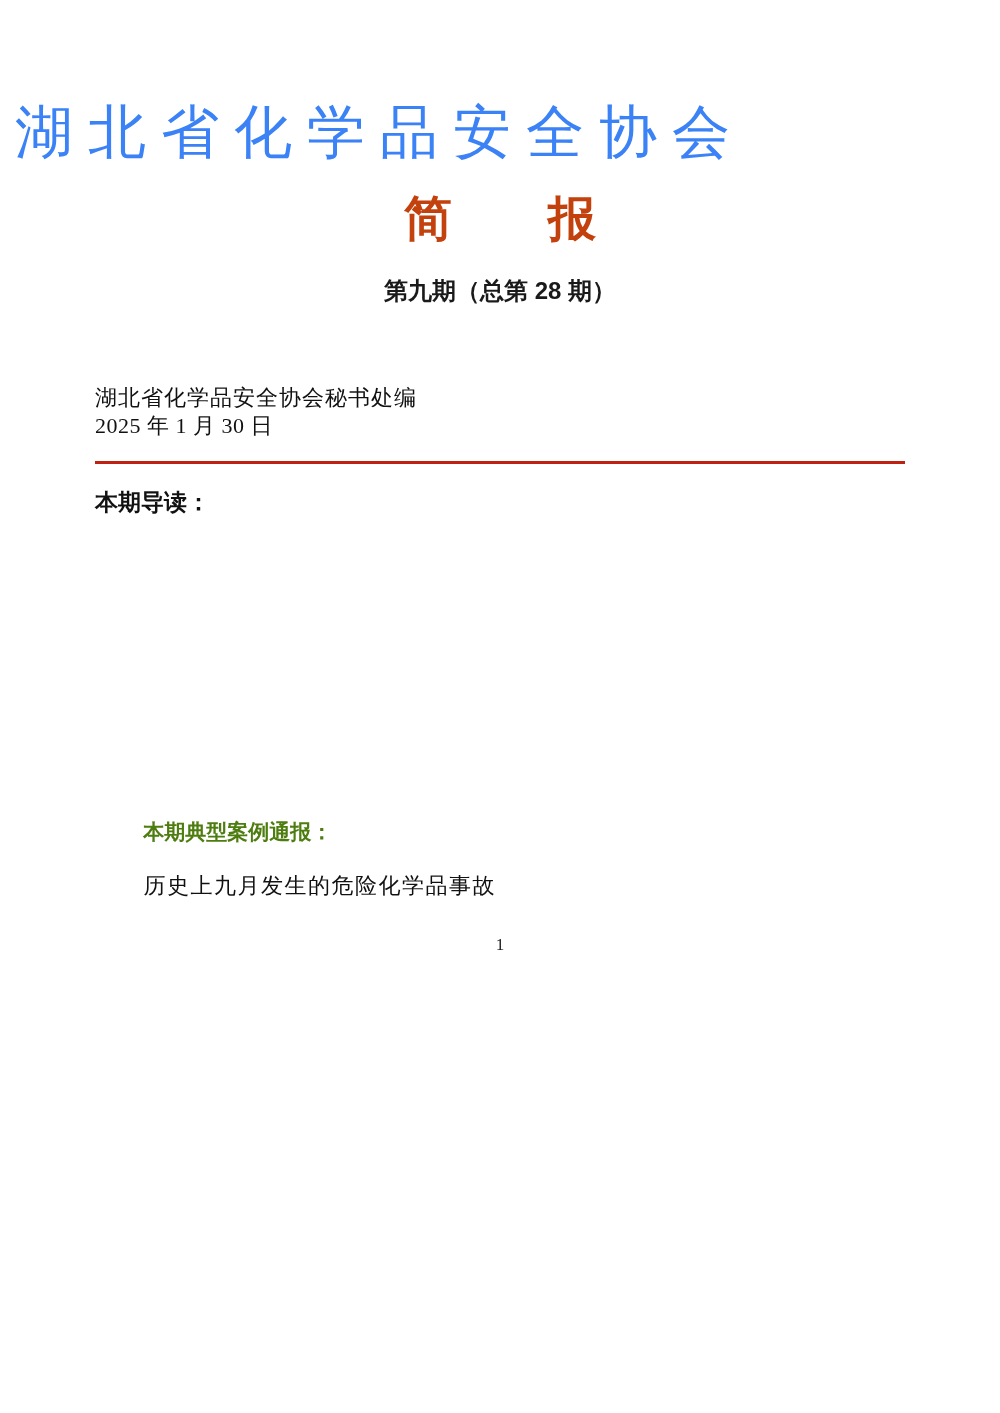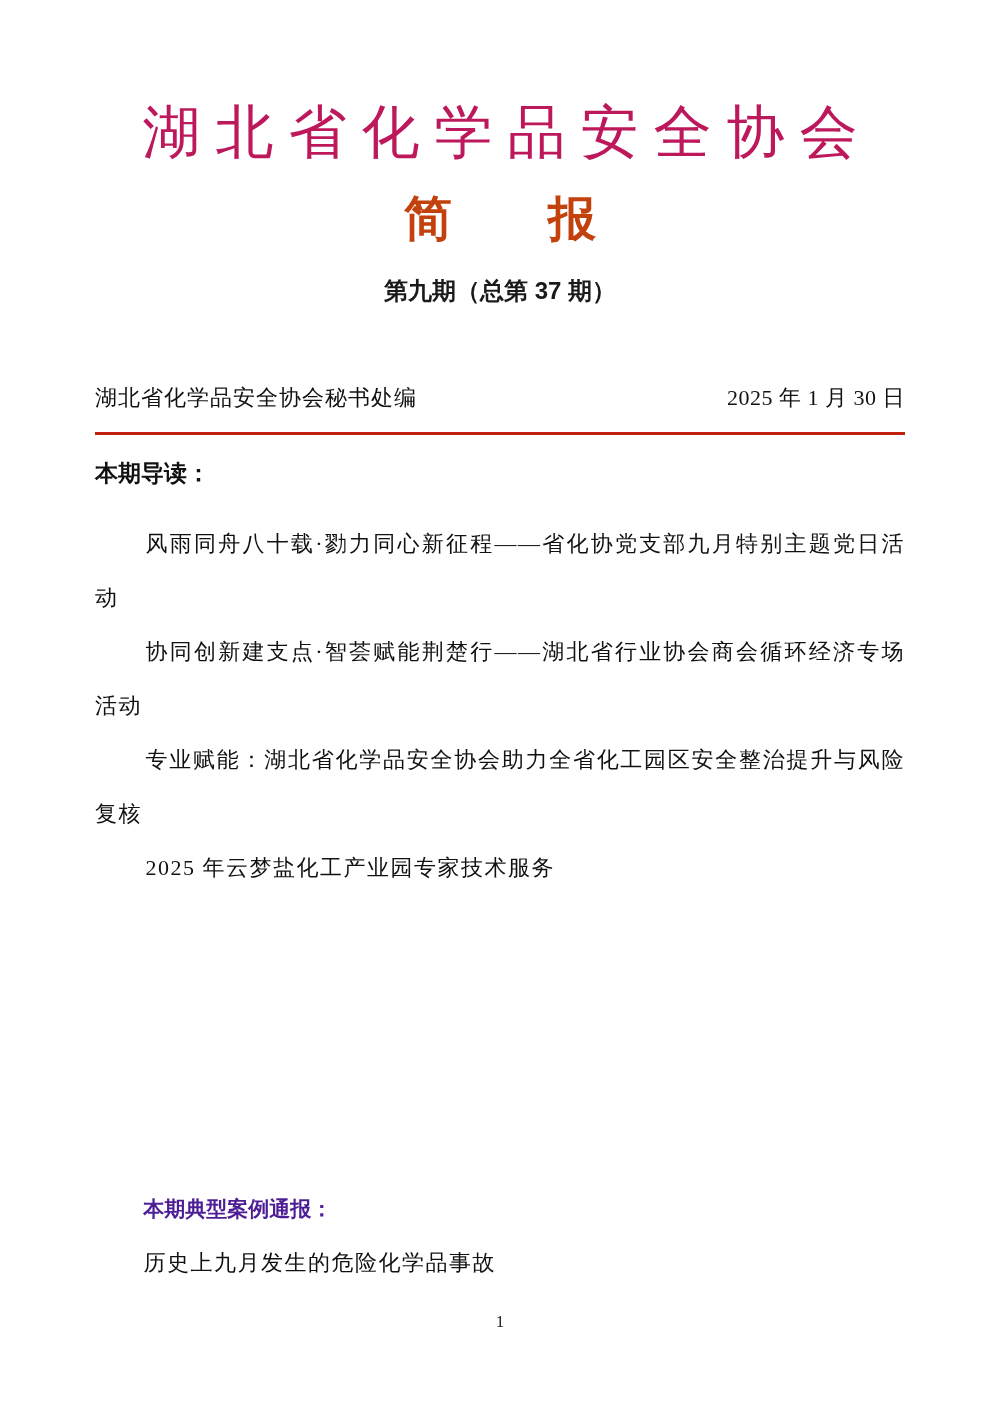--- a/index.html
+++ b/index.html
@@ -8,25 +8,25 @@
     width: 1000px;
     height: 1413px;
     margin: 0 auto;
     background: #ffffff;
     font-family: "Liberation Serif", serif;
     color: #111111;
     overflow: hidden;
   }
   .org-title {
     margin: 100px 0 0 0;
-    text-align: center;
+    text-align: left;
     font-size: 58px;
     line-height: 1.15;
     font-weight: 500;
-    color: #be185d;
+    color: #3b82f6;
     letter-spacing: 15px;
     text-indent: 15px;
     font-family: "Liberation Serif", serif;
     white-space: nowrap;
   }
   .bulletin-title {
     margin: 22px 0 0 0;
     text-align: center;
     font-size: 48px;
     line-height: 1.25;
@@ -43,20 +43,21 @@
     font-family: "Liberation Sans", sans-serif;
     color: #1a1a1a;
   }
   .meta-row {
     display: flex;
     justify-content: space-between;
     align-items: baseline;
     margin: 78px 95px 0 95px;
     font-size: 22px;
     line-height: 1.3;
+    flex-direction: column;
   }
   .meta-row .editor { letter-spacing: 1px; }
   .meta-row .date { letter-spacing: 0.5px; }
   .rule {
     border: none;
     height: 3px;
     background: #c02010;
     margin: 20px 95px 0 95px;
   }
   .guide-heading {
@@ -81,21 +82,21 @@
   .case-section {
     margin: 287px 95px 0 95px;
   }
   .case-heading {
     margin: 0;
     font-size: 21px;
     line-height: 54px;
     font-weight: 700;
     font-family: "Liberation Sans", sans-serif;
     text-indent: 2.3em;
-    color: #4c1d95;
+    color: #4d7c0f;
   }
   .case-item {
     margin: 0;
     font-size: 22px;
     line-height: 54px;
     letter-spacing: 1.5px;
     text-indent: 2.2em;
   }
   .page-number {
     margin: 22px 0 0 0;
@@ -107,37 +108,31 @@
 </style>
 </head>
 <body>
 
 <div class="page">
 
   <h1 class="org-title">湖北省化学品安全协会</h1>
 
   <h2 class="bulletin-title">简　　报</h2>
 
-  <div class="issue-line">第九期（总第 37 期）</div>
+  <div class="issue-line">第九期（总第 28 期）</div>
 
   <div class="meta-row">
     <span class="editor">湖北省化学品安全协会秘书处编</span>
     <span class="date">2025 年 1 月 30 日</span>
   </div>
 
   <hr class="rule">
 
   <div class="guide-heading">本期导读：</div>
 
-  <div class="body-text">
-    <p>风雨同舟八十载·勠力同心新征程——省化协党支部九月特别主题党日活动</p>
-    <p>协同创新建支点·智荟赋能荆楚行——湖北省行业协会商会循环经济专场活动</p>
-    <p>专业赋能：湖北省化学品安全协会助力全省化工园区安全整治提升与风险复核</p>
-    <p>2025 年云梦盐化工产业园专家技术服务</p>
-  </div>
 
   <div class="case-section">
     <div class="case-heading">本期典型案例通报：</div>
     <p class="case-item">历史上九月发生的危险化学品事故</p>
   </div>
 
   <div class="page-number">1</div>
 
 </div>
 

